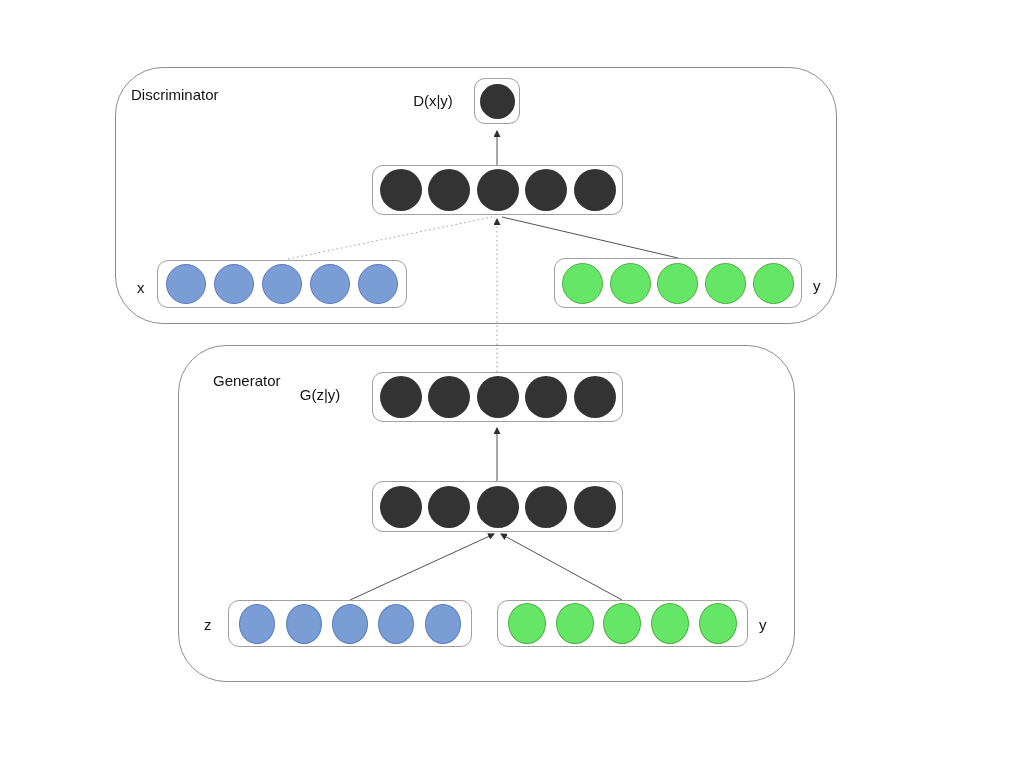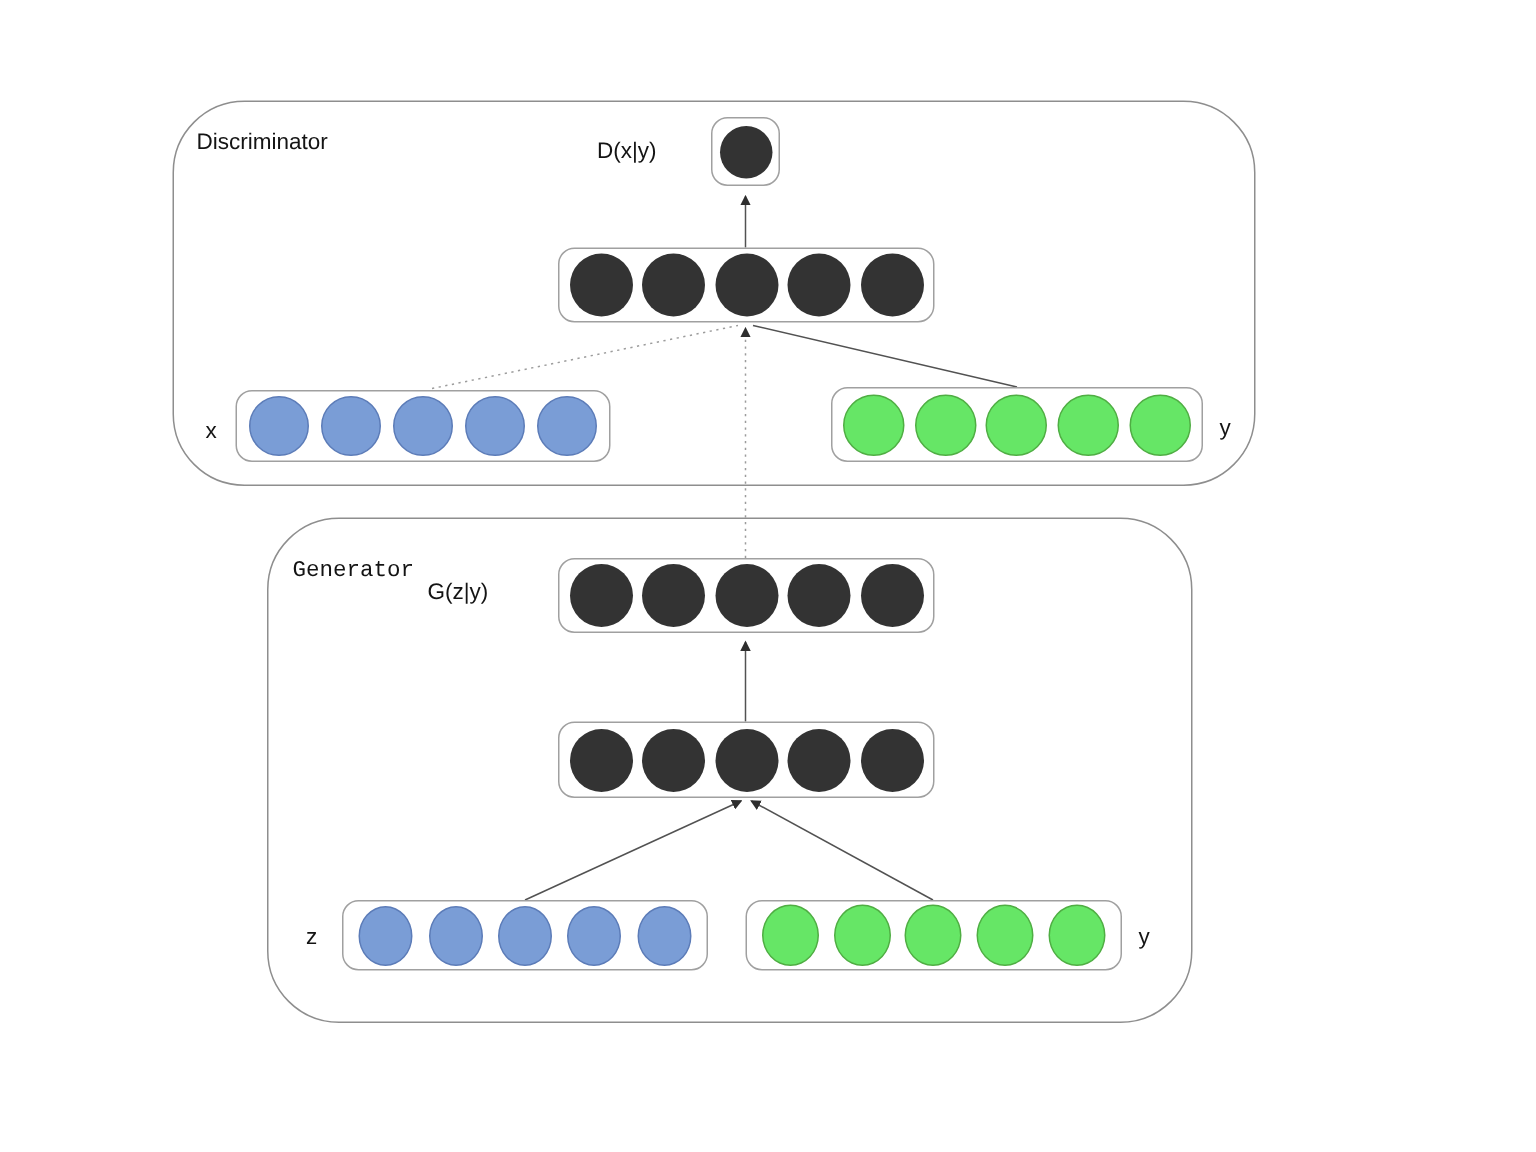--- a/index.html
+++ b/index.html
@@ -52,21 +52,21 @@
   }
   .layer-box.single .node.dark { width: 35px; height: 35px; }
   .layer-box.oval .node.blue  { width: 36px; height: 40px; }
   .layer-box.oval .node.green { width: 38px; height: 41px; }
   .label {
     position: absolute;
     font-size: 15px;
     color: #141414;
     white-space: nowrap;
   }
-  .label.right { text-align: left; }
+  .label.right { text-align: center; }
   #overlay {
     position: absolute;
     left: 0; top: 0;
     width: 1024px;
     height: 768px;
     pointer-events: none;
   }
   .solid-line  { stroke: var(--line_solid, #525252); stroke-width: 1; }
   .dotted-line { stroke: var(--line_dotted, #9c9c9c); stroke-width: 1; stroke-dasharray: 1.5 3; }
 </style>
@@ -130,21 +130,21 @@
       <span class="node green"></span>
       <span class="node green"></span>
       <span class="node green"></span>
       <span class="node green"></span>
     </div>
 
   <span class="label" style="left:813px; top:277px;">y</span>
 
   <div class="group" style="left:178px; top:345px; width:615px; height:335px;"></div>
 
-  <span class="label" style="left:195px; top:372px;font-family:Liberation Mono, monospace;">Generator</span>
+  <span class="label" style="left:213px; top:372px;">Generator</span>
 
   <span class="label right" style="left:285px; top:386px; width:70px;">G(z|y)</span>
 
   <div class="layer-box" style="left:372px; top:372px; width:251px; height:50px;">
       <span class="node dark"></span>
       <span class="node dark"></span>
       <span class="node dark"></span>
       <span class="node dark"></span>
       <span class="node dark"></span>
     </div>

